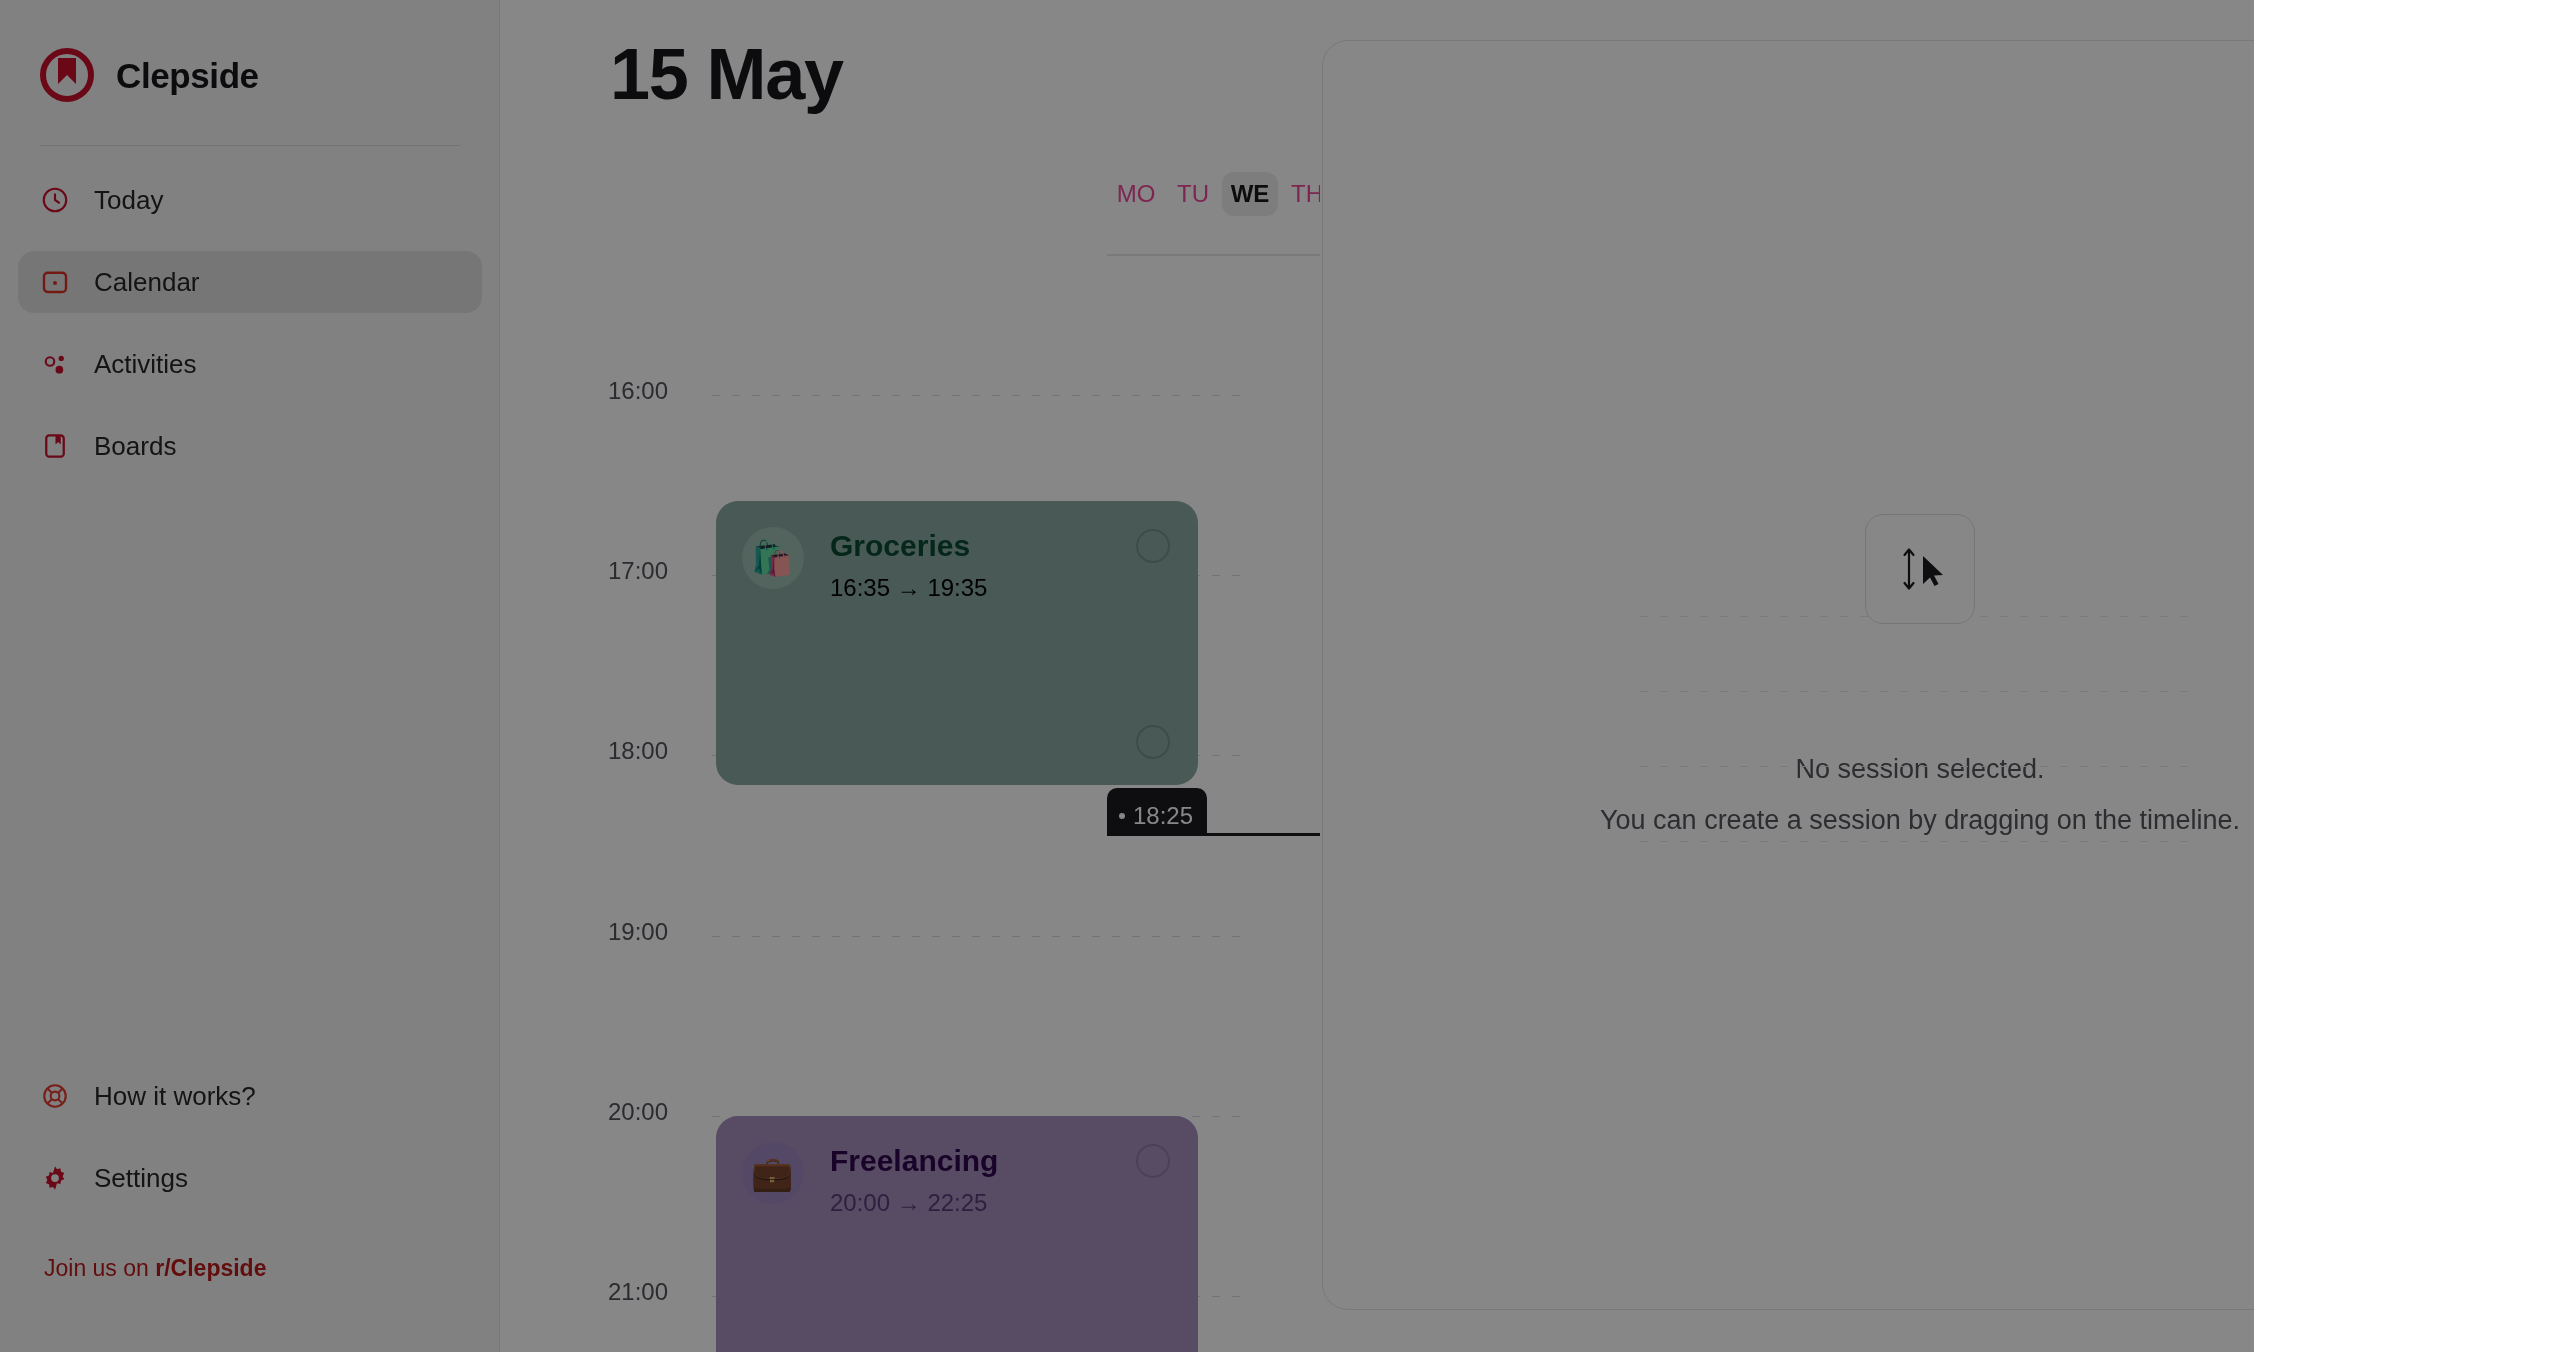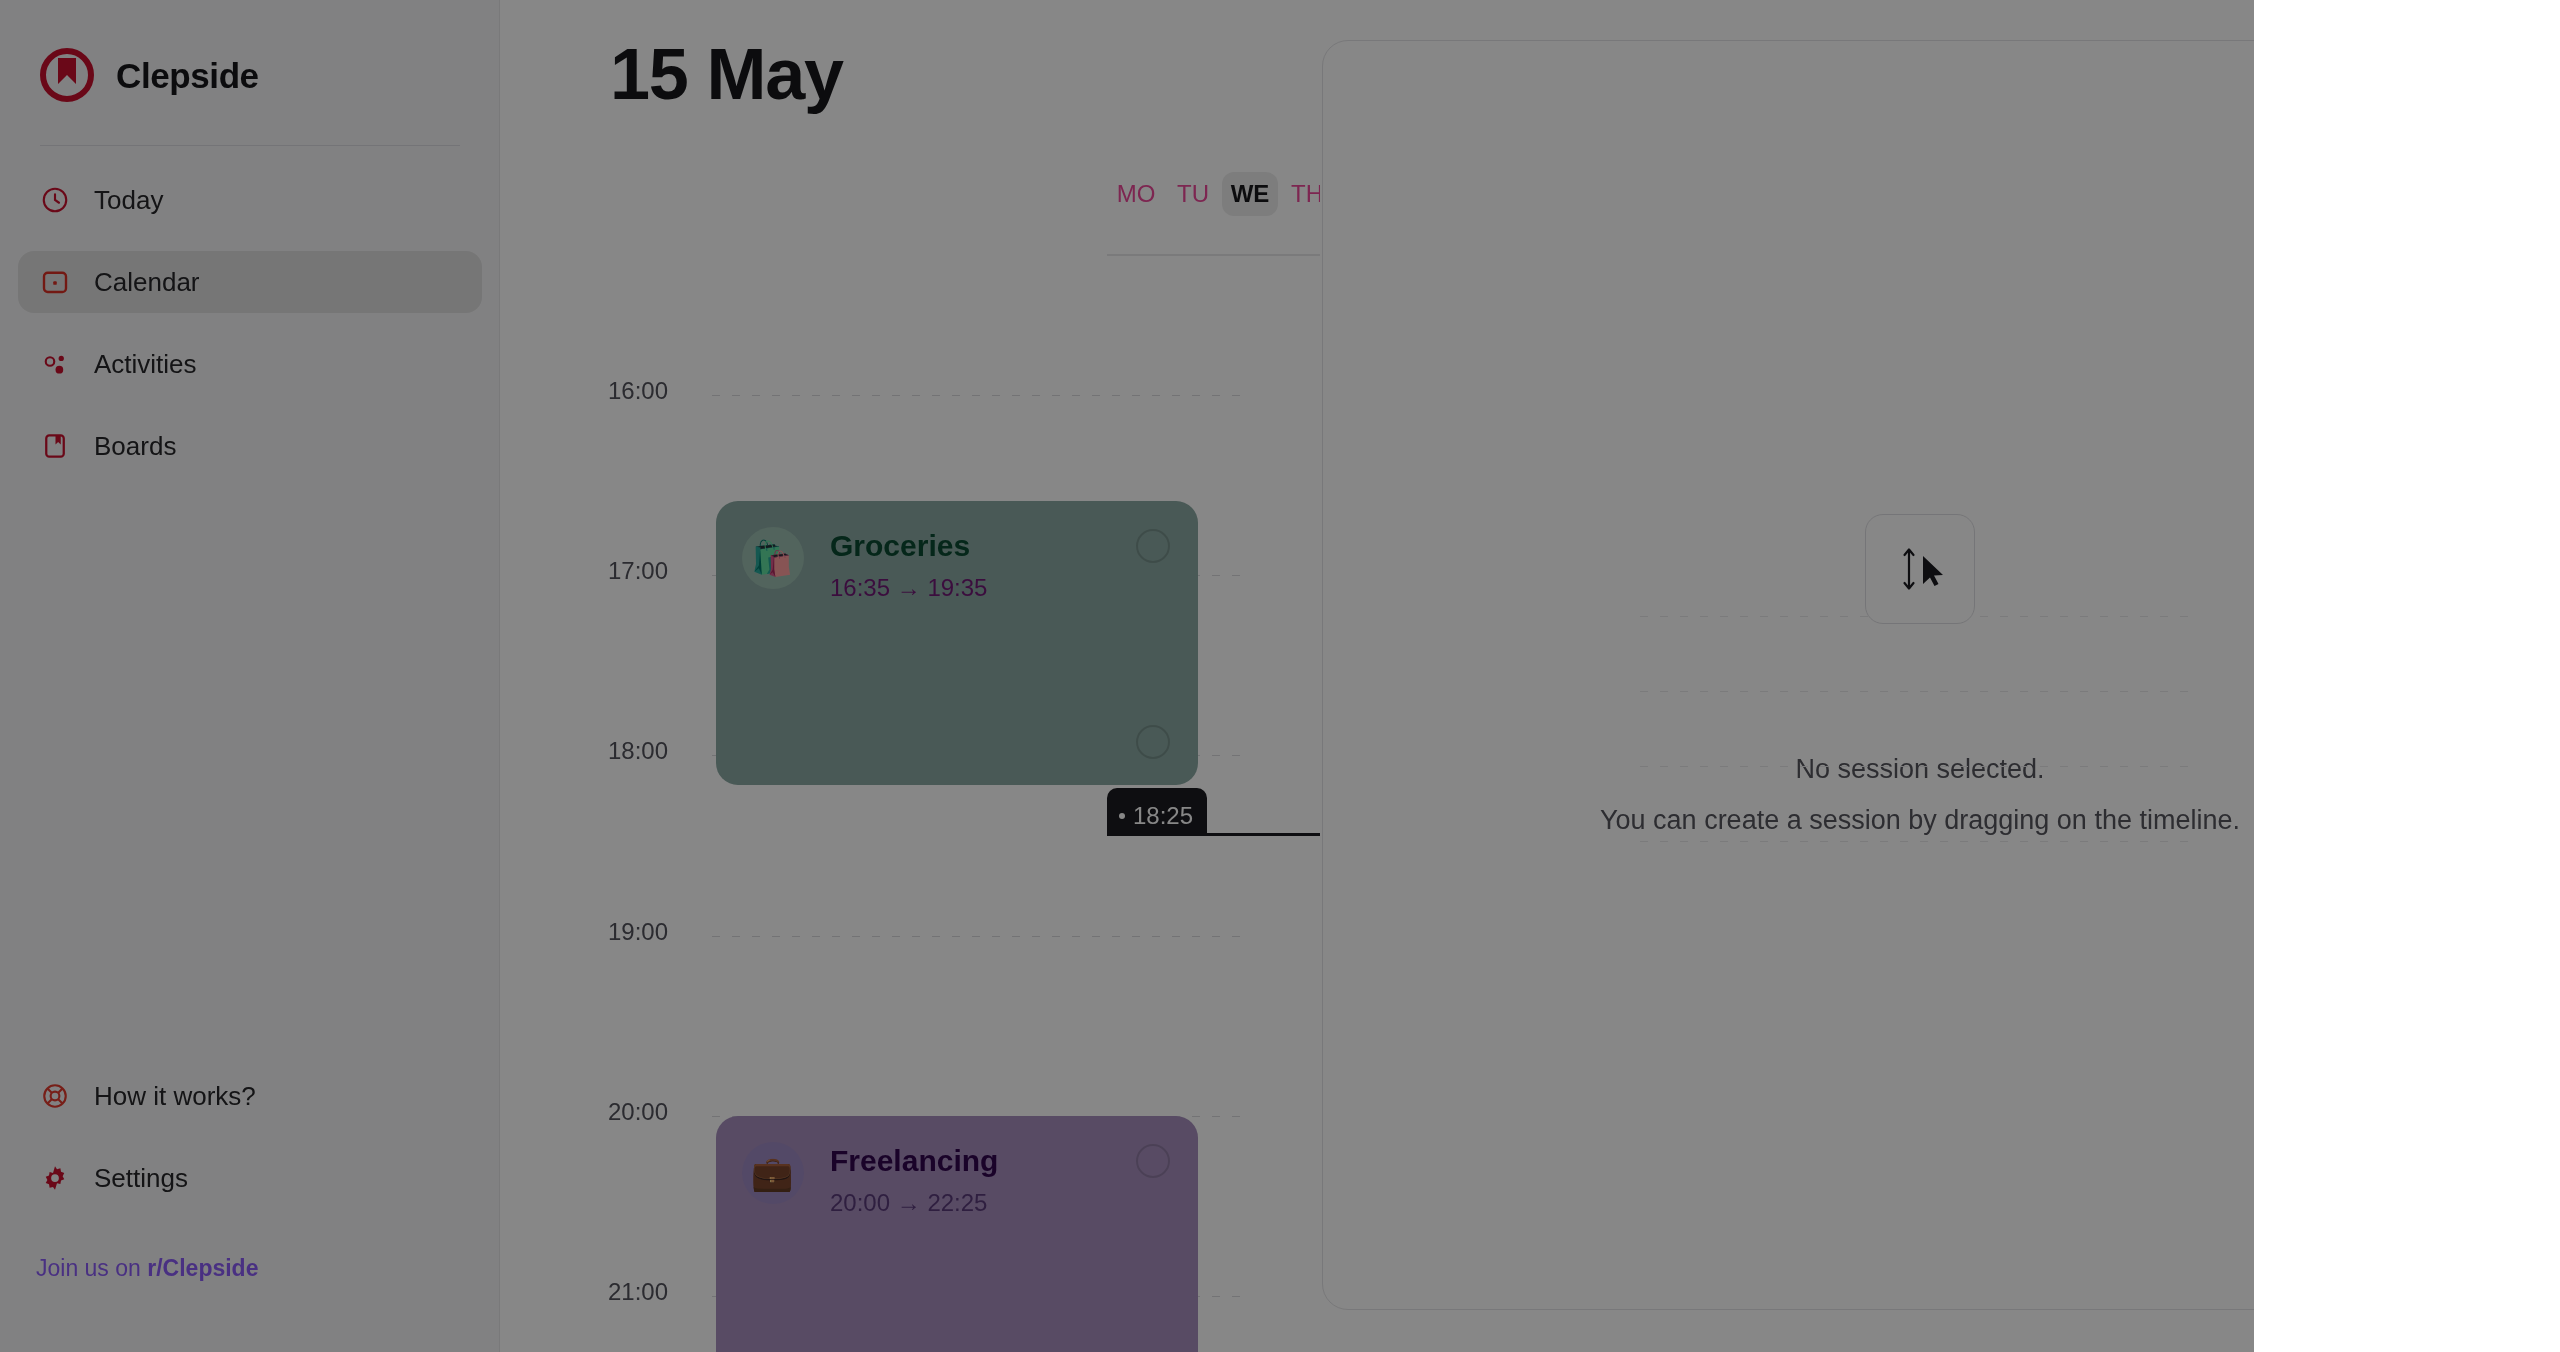--- a/index.html
+++ b/index.html
@@ -52,22 +52,22 @@
     height: 62px; padding: 0 22px;
     border-radius: 16px; cursor: pointer;
     margin-bottom: 20px;
   }
   .nav-item.active { background: rgba(0,0,0,0.085); }
   .nav-icon { width: 30px; height: 30px; flex: 0 0 auto; display:block; }
   .nav-label { font-size: 26px; color: #27272a; line-height: 1; }
 
   .nav-bottom { position: absolute; left: 18px; top: 1065px; width: 464px; }
   .footer-note {
-    position: absolute; left: 36px; top: 1255px;
-    font-size: 23px; color: #8b5cf6;
+    position: absolute; left: 44px; top: 1255px;
+    font-size: 23px; color: #b91c1c;
   }
   .footer-note b { font-weight: 700; }
 
   
   #calendar {
     position: absolute; left: 500px; top: 0;
     width: 820px; height: 1352px;
     background: #ffffff; overflow: hidden;
   }
   .cal-header { position: relative; height: 255px; }
@@ -310,21 +310,21 @@
       </div>
       <div class="hour-row" style="top:1040px;">
         <span class="hour-label">21:00</span>
         <span class="hour-dash"></span>
       </div>
 
       <div class="event" style="top:245px; height:284px; background:#8aa8a2;">
         <div class="event-inner">
           <span class="event-emoji" style="background:#9cbdb0;">🛍️</span>
           <span class="event-title" style="color:#0b4a31;">Groceries</span>
-          <span class="event-time" style="color:#701a75;">16:35 → 19:35</span>
+          <span class="event-time" style="color:#000000;">16:35 → 19:35</span>
           <span class="event-handle handle-top"></span>
           <span class="event-handle handle-bottom"></span>
         </div>
       </div>
 
       <div class="event" style="top:860px; height:236px; border-radius:22px 22px 0 0; background:#a68fbd;">
         <div class="event-inner">
           <span class="event-emoji" style="background:#9e8ac2;">💼</span>
           <span class="event-title" style="color:#31064f;">Freelancing</span>
           <span class="event-time" style="color:#5a3b7a;">20:00 → 22:25</span>

